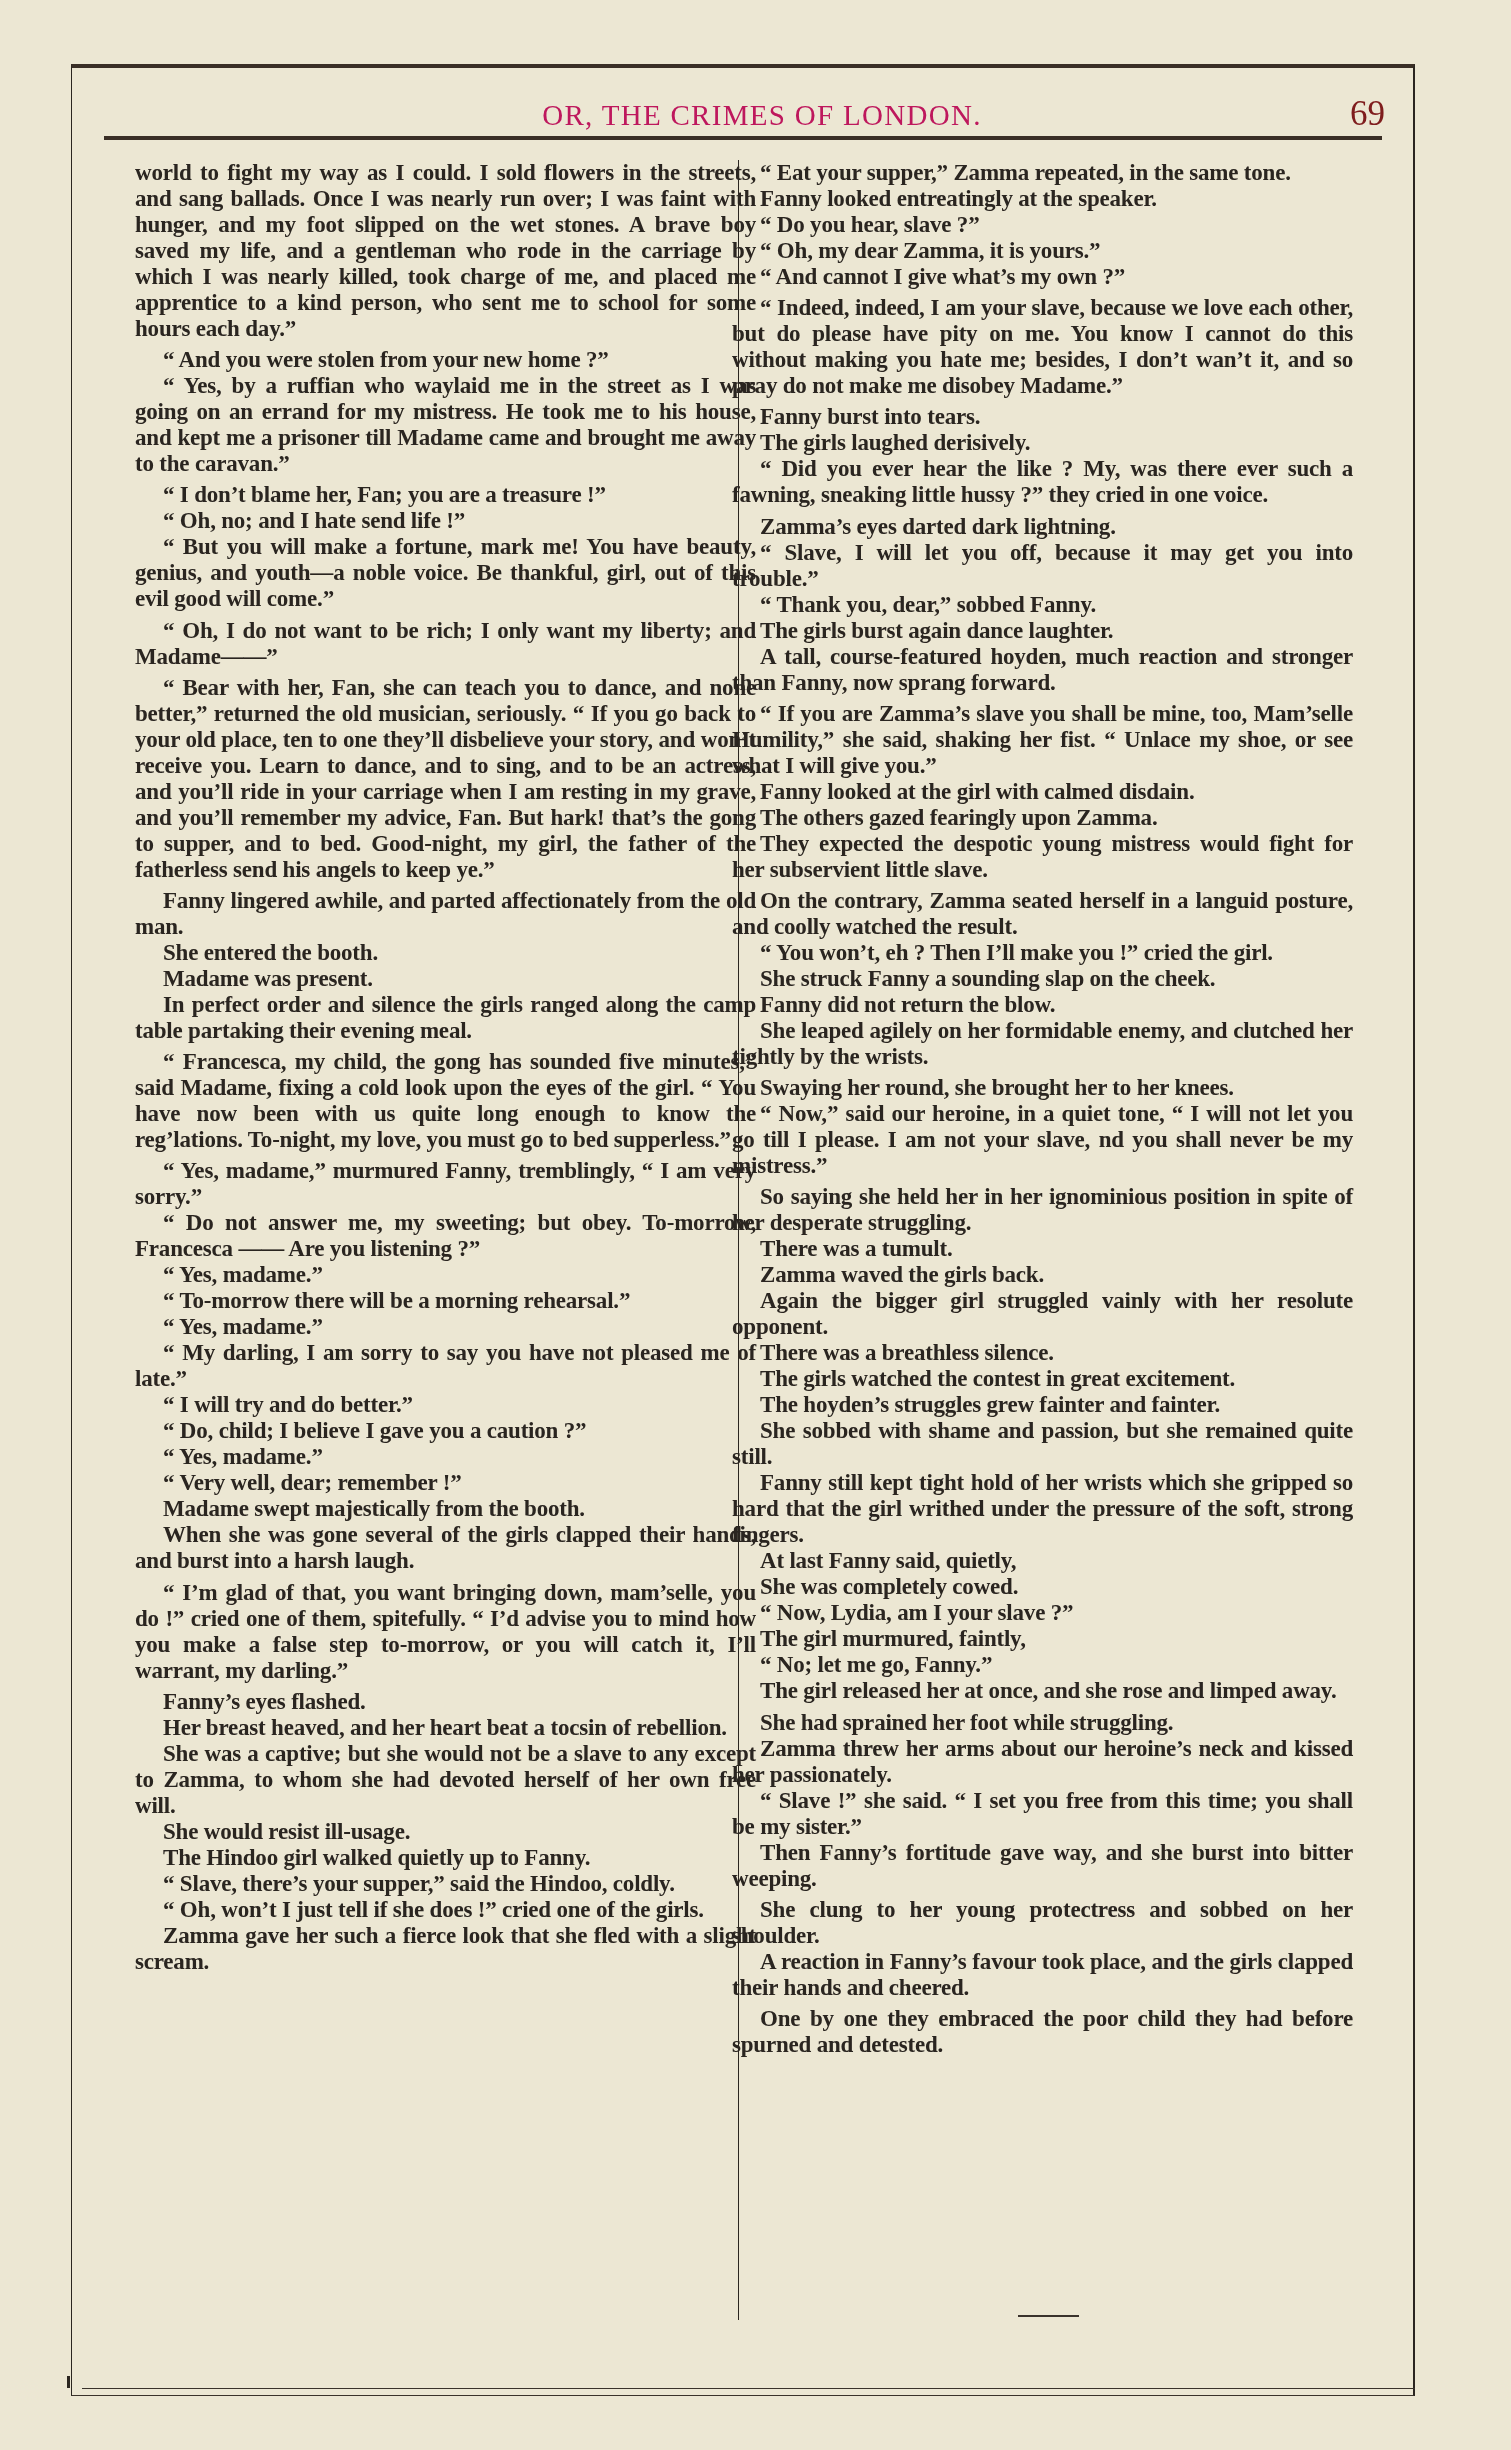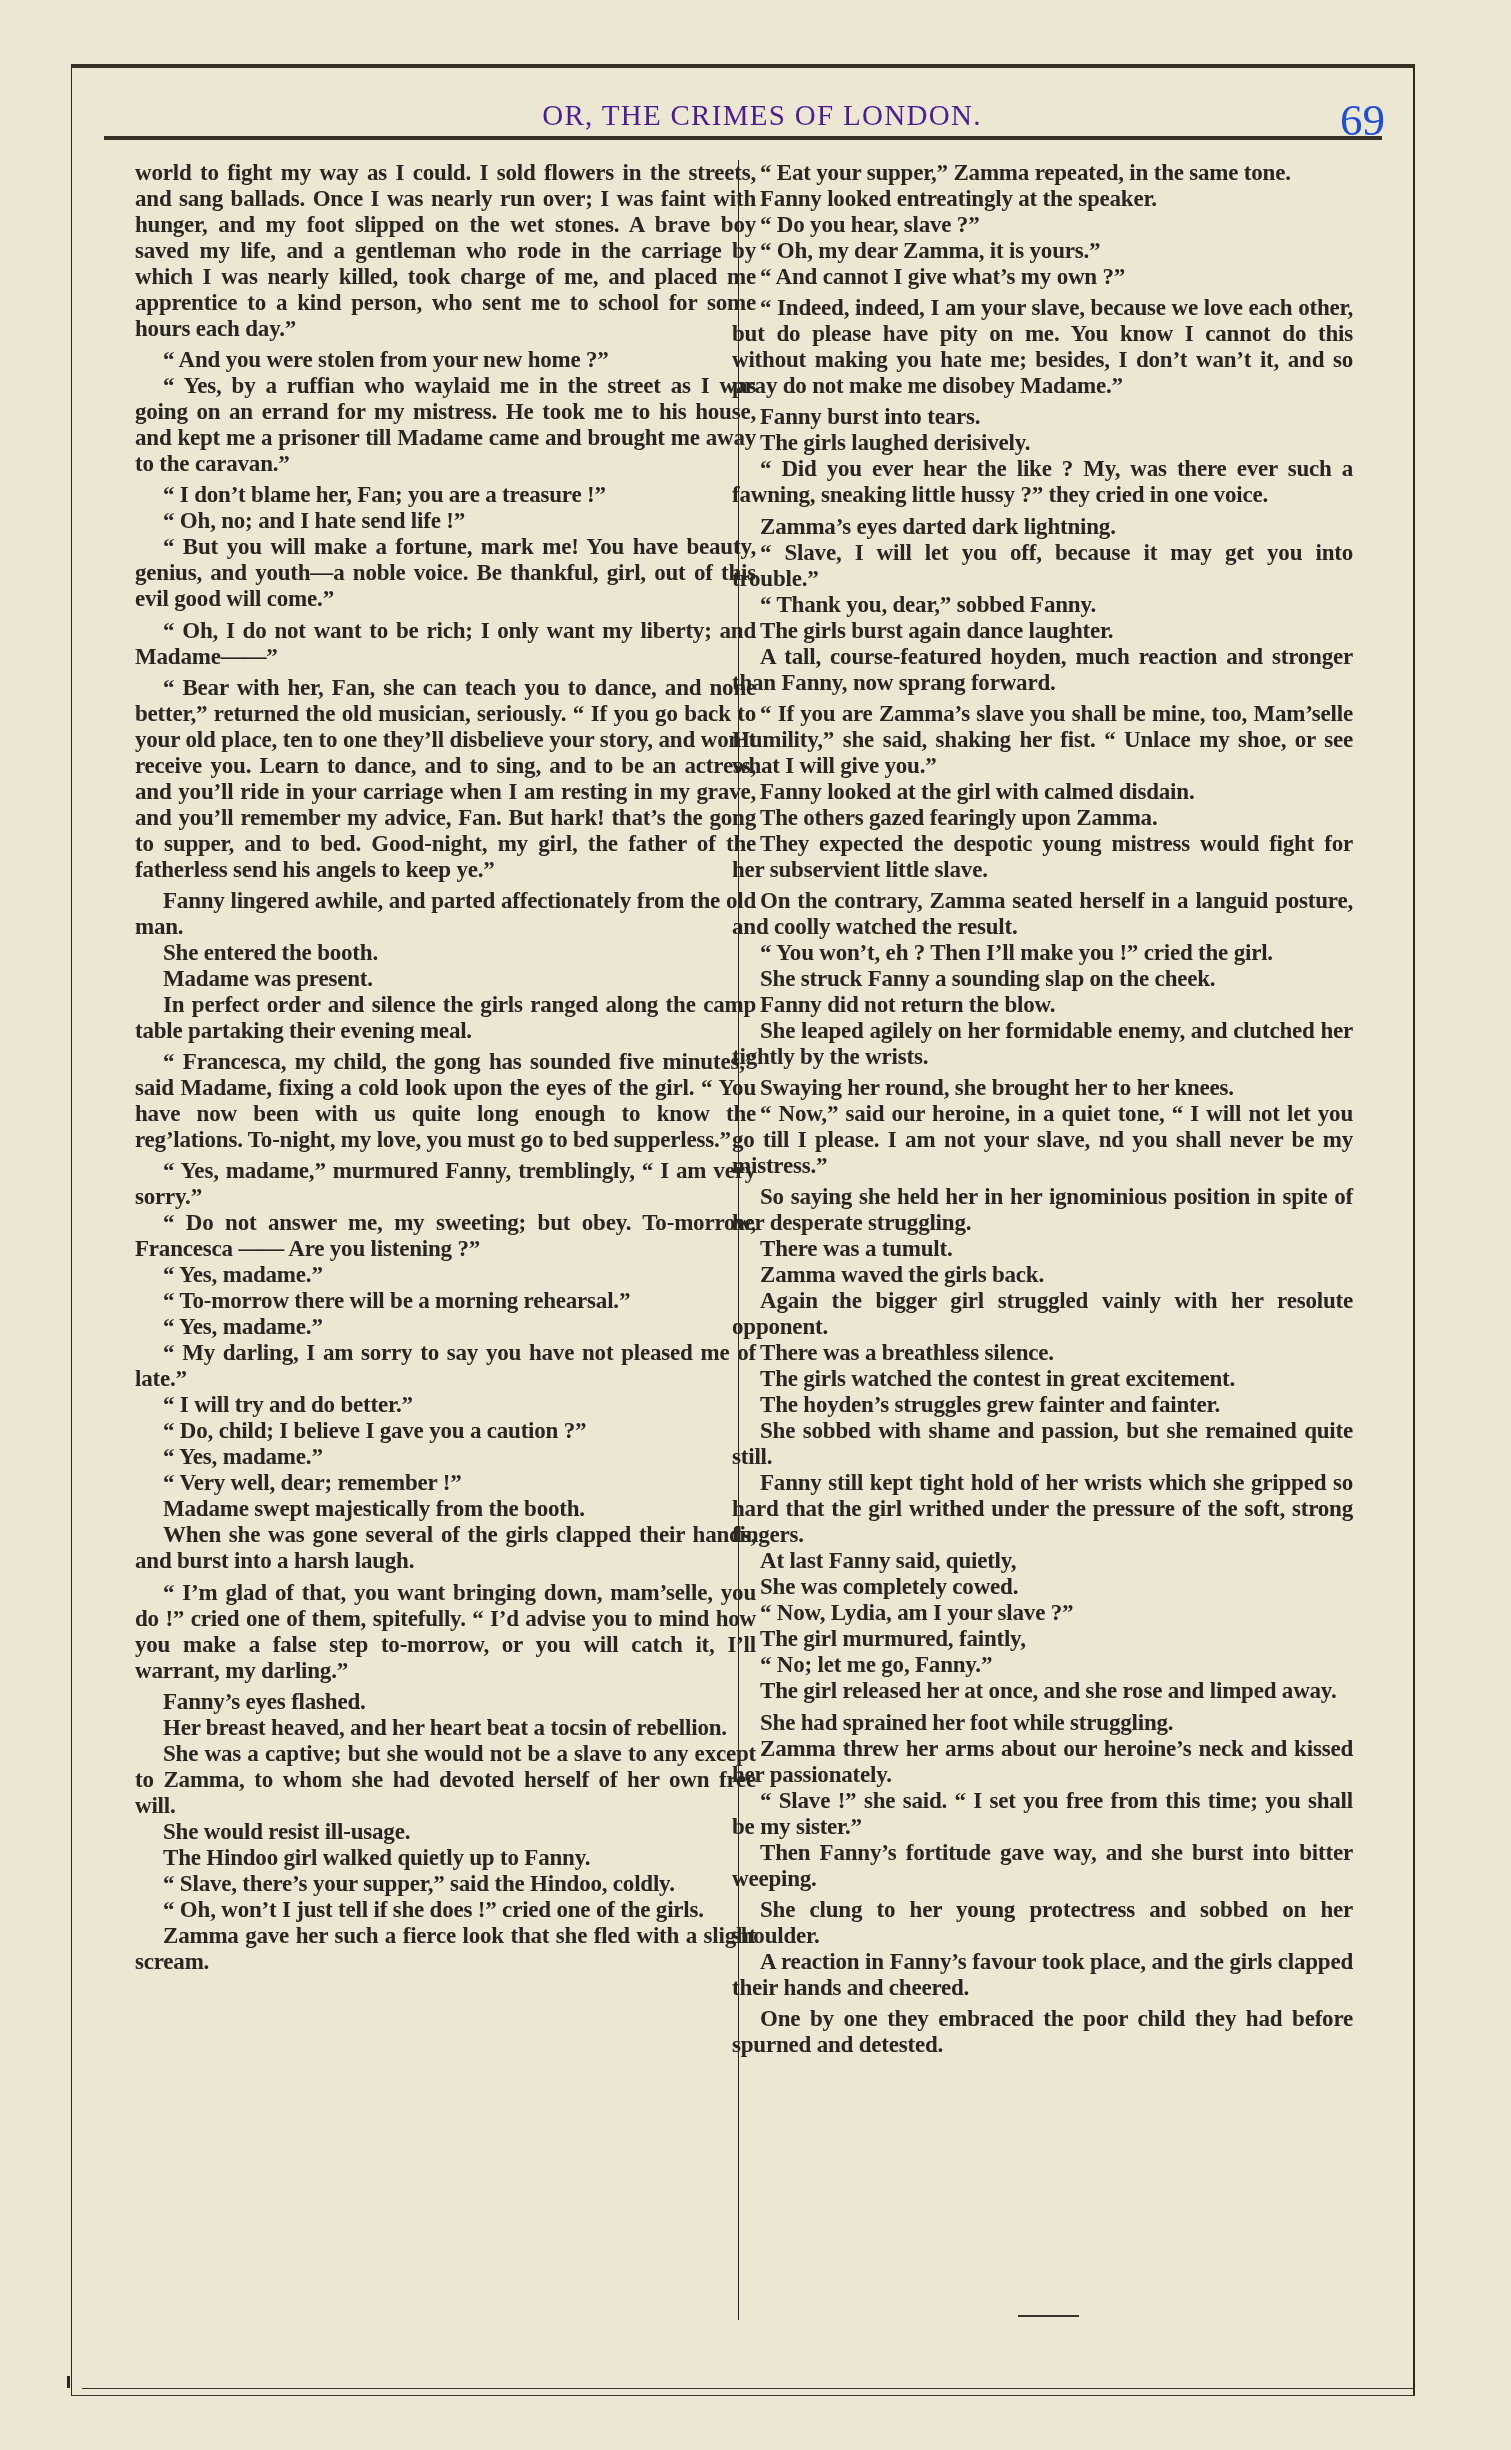--- a/index.html
+++ b/index.html
@@ -26,29 +26,29 @@
     left: 104px; top: 94px;
     width: 1281px; height: 38px;
   }
   .running-title {
     position: absolute;
     left: 0; right: 0; top: 5.2px;
     text-align: center;
     font-family: "Liberation Serif", serif;
     font-size: 29px;
     letter-spacing: 1.3px;
-    color: #4c1d95;
+    color: #be185d;
     padding-left: 35px;
   }
   .page-number {
     position: absolute;
     right: 0; top: 0;
     font-family: "Liberation Serif", serif;
-    font-size: 45px;
-    color: #1d4ed8;
+    font-size: 35px;
+    color: #7f1d1d;
   }
   .head-rule {
     position: absolute;
     left: 104px; top: 136px;
     width: 1278px; height: 0;
     border-top: 4.3px solid #3a2f26;
   }
   .column-divider {
     position: absolute;
     left: 738px; top: 160px;

